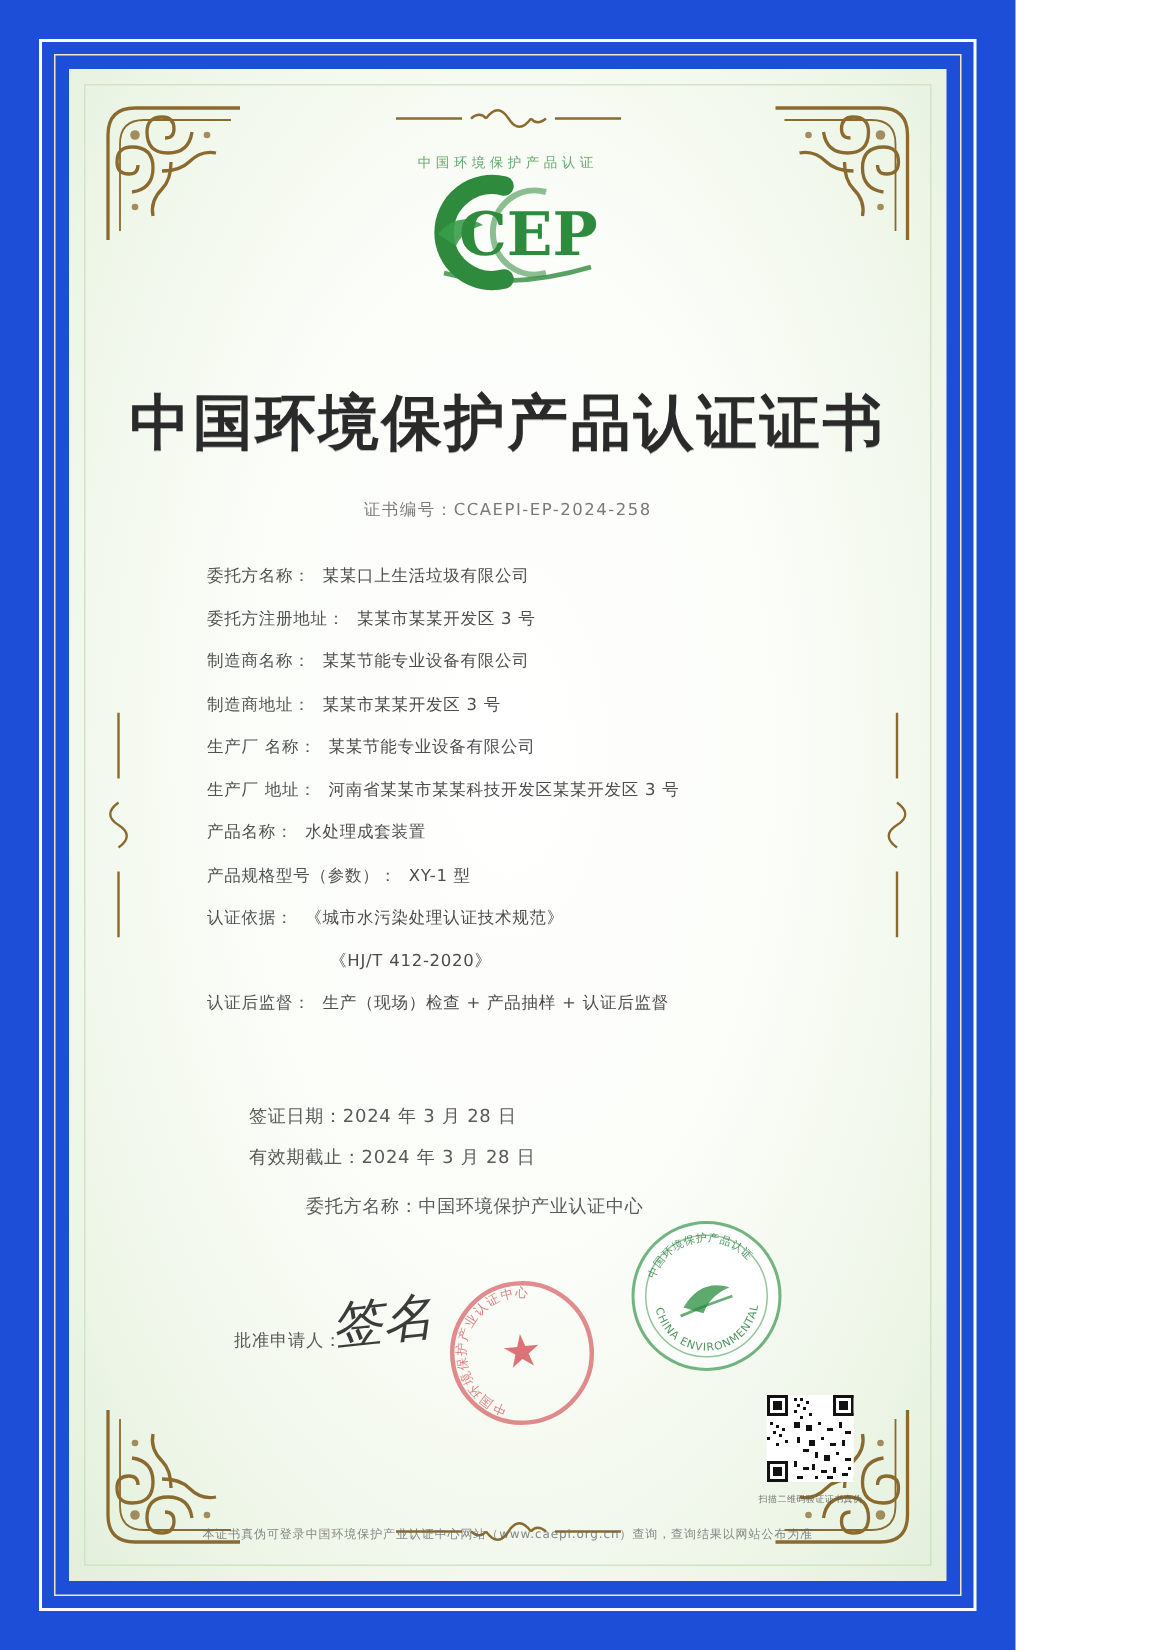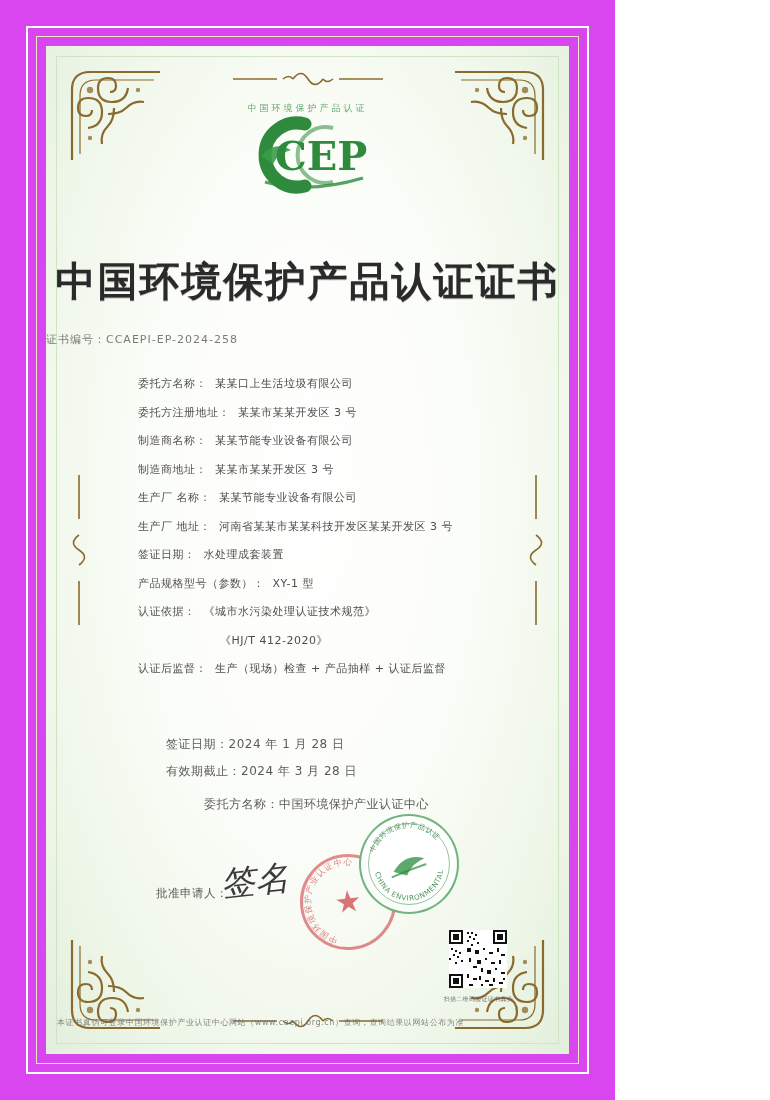--- a/index.html
+++ b/index.html
@@ -6,25 +6,25 @@
   body{
     width:770px;height:1100px;
     background:#ffffff;
     font-family:"DejaVu Sans","Liberation Sans",sans-serif;
     overflow:hidden;
   }
 
   
   .certificate{
     position:relative;
-    width:615px;height:1100px;
+    width:677px;height:1100px;
     box-sizing:border-box;
     background:
       linear-gradient(135deg,#b5883f 0%,#caa45c 18%,#e3c98c 33%,#b98f44 50%,#e0c386 68%,#c09a४c 82%,#a97f36 100%);
-    background-color:#d946ef;
+    background-color:#1d4ed8;
     padding:26px;
   }
   .frame-inner{
     position:absolute;
     left:26px;top:26px;right:26px;bottom:26px;
     border:2px solid #ffffff;
     box-sizing:border-box;
   }
   .frame-inner2{
     position:absolute;
@@ -88,21 +88,21 @@
     font-family:"DejaVu Serif","Liberation Serif",serif;
     font-weight:bold;
     font-size:40px;
     letter-spacing:2px;
     color:#2a2a2a;
     text-shadow:0 1px 0 #bbb;
   }
 
   .cert-no{
     position:absolute;left:0;right:0;top:286px;
-    text-align:left;
+    text-align:center;
     font-size:11px;color:#5a5a5a;letter-spacing:1px;
     opacity:.8;
   }
 
   
   .fields{
     position:absolute;
     left:92px;right:60px;top:330px;
   }
   .field-row{
@@ -206,21 +206,22 @@
     background:#fff;
   }
   .qr-caption{
     position:absolute;right:56px;bottom:50px;
     font-size:6px;color:#555;letter-spacing:.3px;
     opacity:.8;
   }
 
   
   .footer{
-    position:absolute;left:11px;right:0;bottom:26px;
+    position:absolute;left:0;right:0;bottom:26px;
+    text-align:center;
     font-size:8px;color:#6a6a6a;letter-spacing:.6px;
     opacity:.8;
   }
 </style>
 </head>
 <body>
 
 <div class="certificate">
 
   <div class="frame-inner"></div>
@@ -378,21 +379,21 @@
       </div>
       <div class="field-row">
         <span class="field-label">生产厂 名称：</span>
         <span class="field-value">某某节能专业设备有限公司</span>
       </div>
       <div class="field-row">
         <span class="field-label">生产厂 地址：</span>
         <span class="field-value">河南省某某市某某科技开发区某某开发区 3 号</span>
       </div>
       <div class="field-row">
-        <span class="field-label">签证日期：</span>
+        <span class="field-label">产品名称：</span>
         <span class="field-value">水处理成套装置</span>
       </div>
       <div class="field-row">
         <span class="field-label">产品规格型号（参数）：</span>
         <span class="field-value">XY-1 型</span>
       </div>
       <div class="field-row">
         <span class="field-label">认证依据：</span>
         <span class="field-value">《城市水污染处理认证技术规范》</span>
       </div>
@@ -400,21 +401,21 @@
         <span class="field-label"></span>
         <span class="field-value">《HJ/T 412-2020》</span>
       </div>
       <div class="field-row">
         <span class="field-label">认证后监督：</span>
         <span class="field-value">生产（现场）检查 + 产品抽样 + 认证后监督</span>
       </div>
     </div>
 
     <div class="dates">
-      <div>签证日期：2024 年 1 月 28 日</div>
+      <div>签证日期：2024 年 3 月 28 日</div>
       <div>有效期截止：2024 年 3 月 28 日</div>
     </div>
 
     <div class="issuer">委托方名称：中国环境保护产业认证中心</div>
 
     <div class="signature-line">批准申请人：</div>
     <div class="sig-script">签名</div>
 
     <div class="red-seal">
       <svg class="ring-text" viewBox="0 0 96 96">

